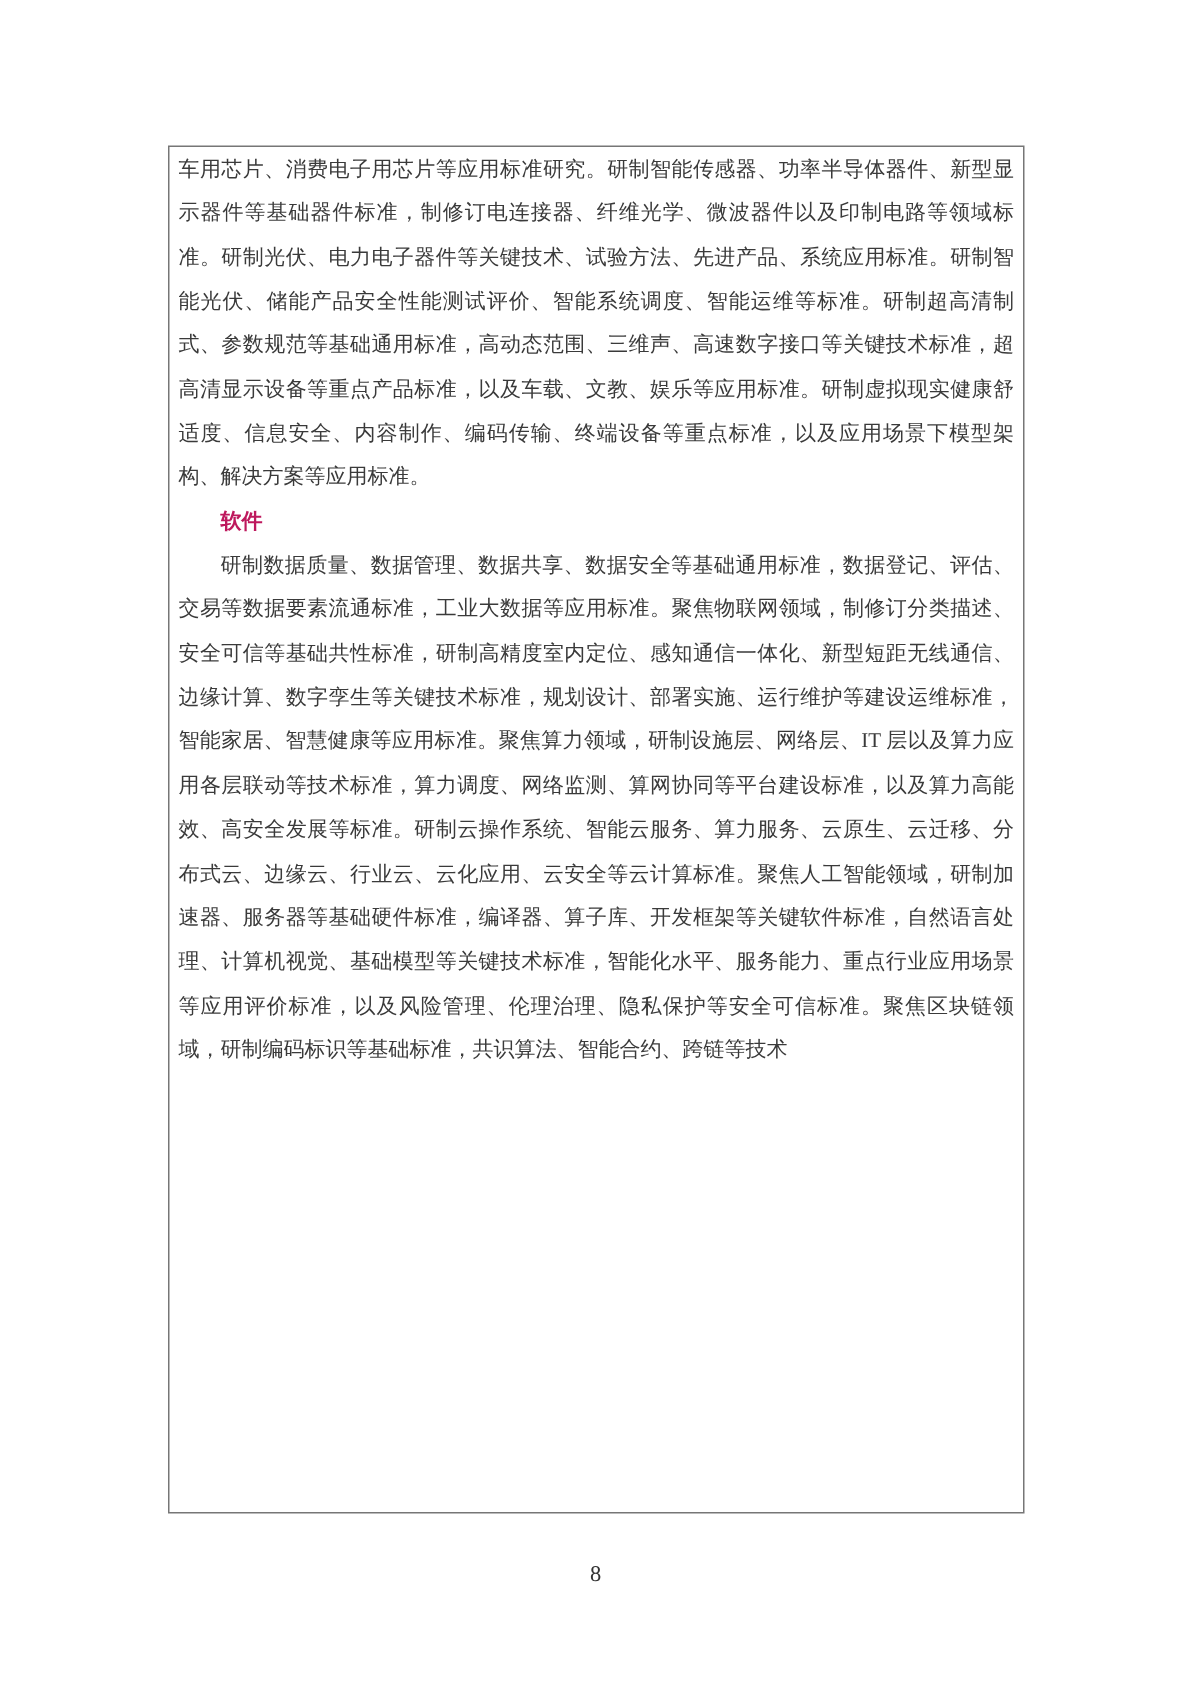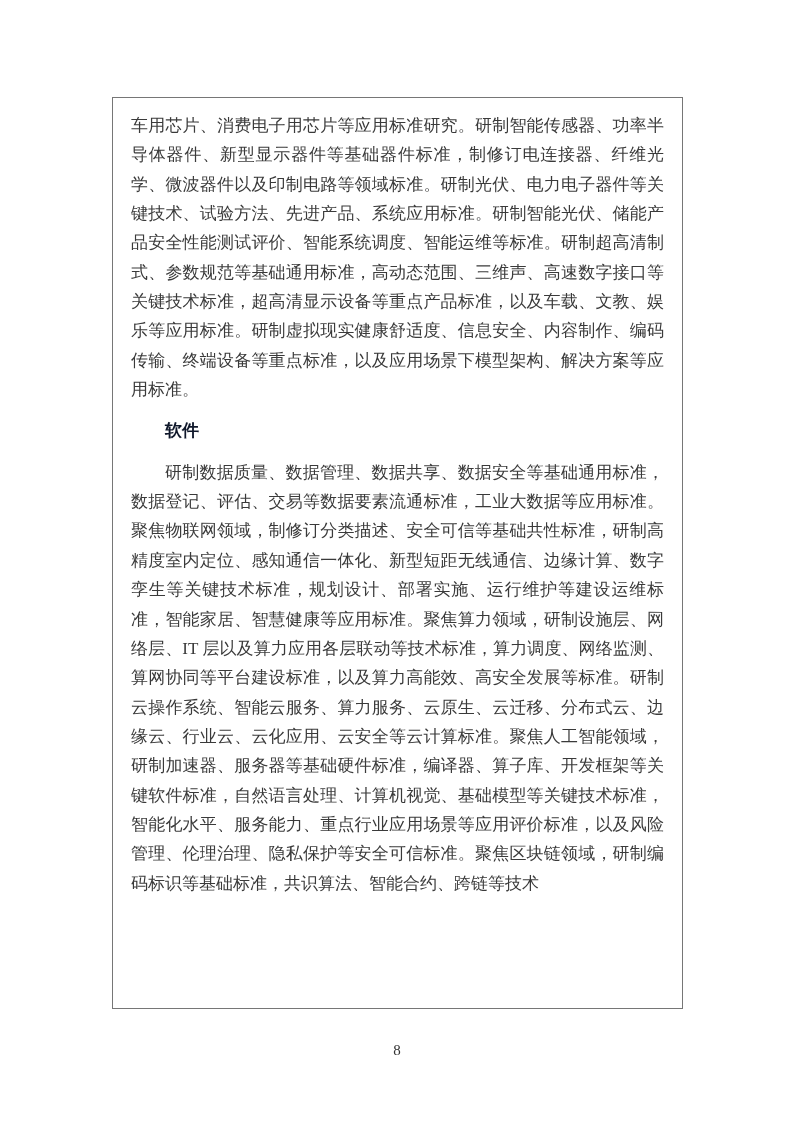--- a/index.html
+++ b/index.html
@@ -26,32 +26,32 @@
     top: 97px;
     width: 571px;
     height: 912px;
     box-sizing: border-box;
     border: 1px solid #767676;
     padding: 1px 6px 0 6px;
     overflow: hidden;
     background: #ffffff;
   }
   .content-box p {
-    margin: 12px;
-    font-size: 17px;
+    margin: 0;
+    font-size: 14px;
     line-height: 29.35px;
     text-align: justify;
     text-justify: inter-ideograph;
     word-break: break-all;
   }
   .content-box p.heading {
     font-weight: bold;
     text-indent: 2em;
     text-align: left;
-    color: #0f172a;
+    color: #be185d;
   }
   .content-box p.indent {
     text-indent: 2em;
   }
   .page-number {
     position: absolute;
     top: 1040px;
     left: 0;
     width: 794px;
     text-align: center;

